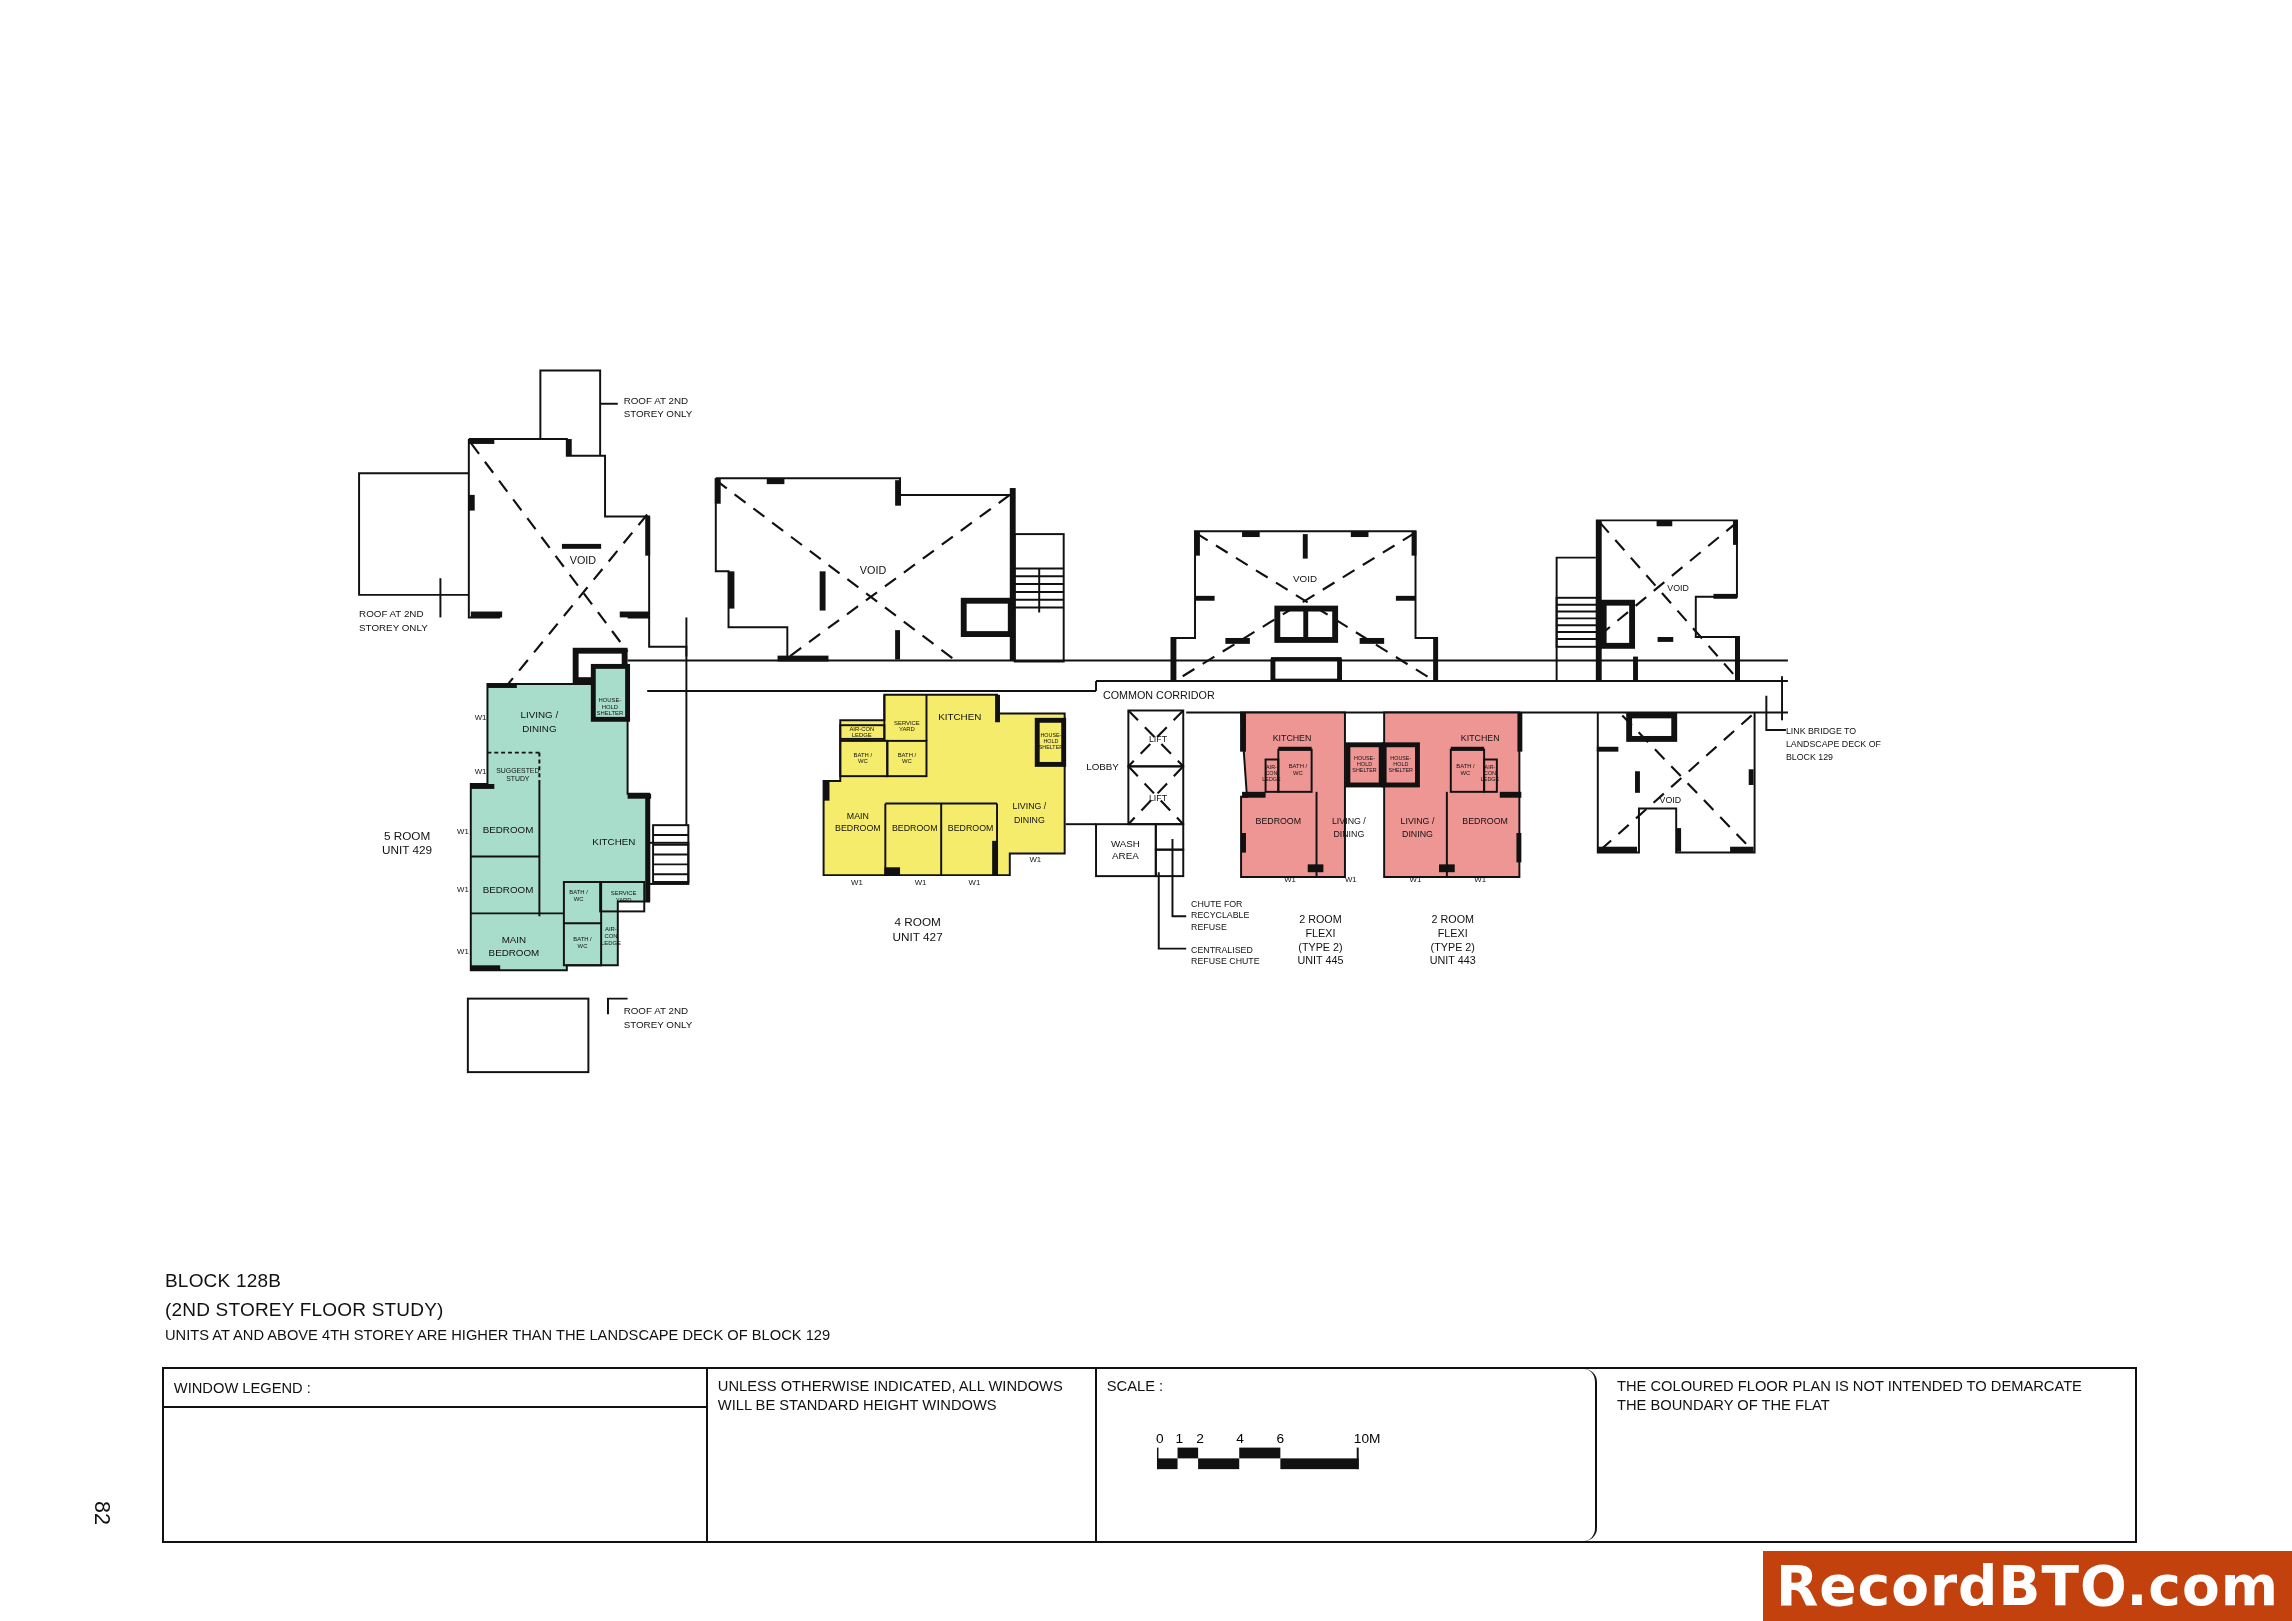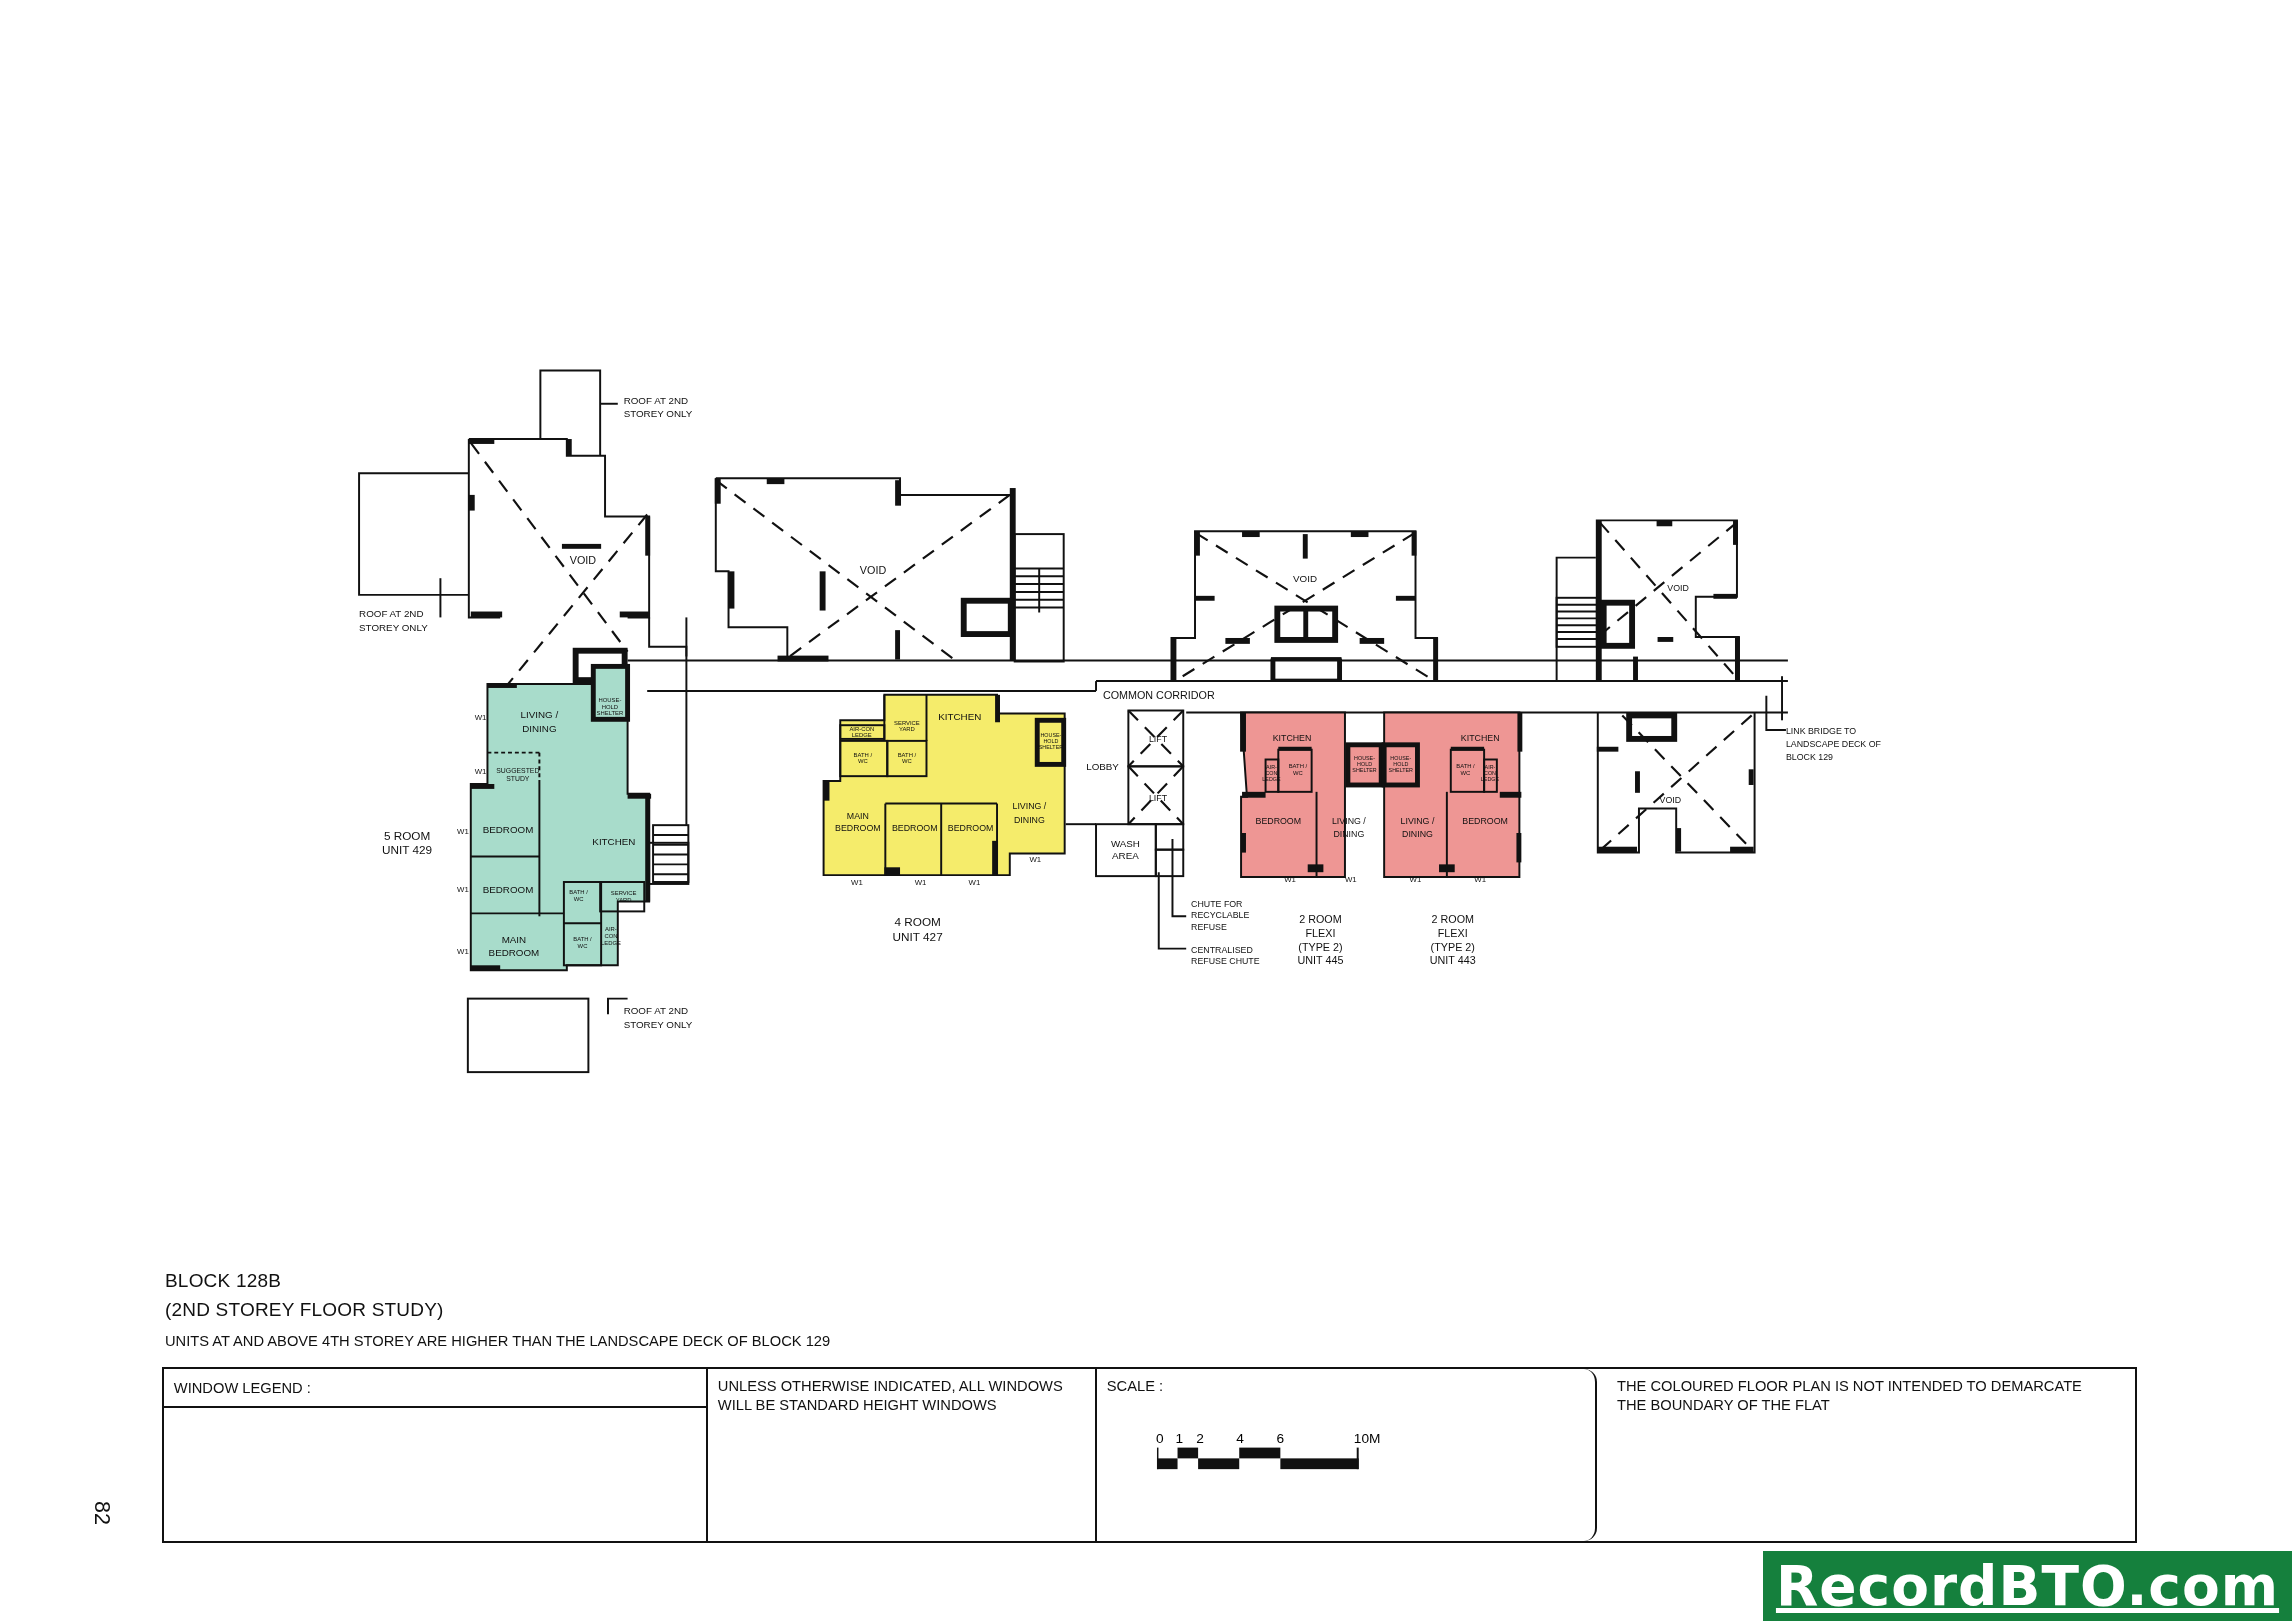--- a/index.html
+++ b/index.html
@@ -5,36 +5,36 @@
   html, body { margin: 0; padding: 0; background: #ffffff; }
   body { width: 2293px; height: 1621px; position: relative; overflow: hidden;
          font-family: "Liberation Sans", sans-serif; color: #111; }
   #plan { position: absolute; left: 0; top: 0; width: 2293px; height: 1274px; }
   .lbl { font-family: "Liberation Sans", sans-serif; fill: #111; }
   .wall { fill: #111; }
   .thin { stroke: #111; stroke-width: 2; fill: none; }
   .dash { stroke: #111; stroke-width: 2.2; fill: none; stroke-dasharray: 14 10; }
   .title-block { position: absolute; left: 165px; top: 1266px; }
   .title-line1, .title-line2 { font-size: 19px; line-height: 29px; letter-spacing: 0.2px; }
-  .title-sub { font-size: 14.7px; line-height: 19.6px; margin-top: 8px; }
+  .title-sub { font-size: 14.7px; line-height: 19.6px; margin-top: 2px; }
   .legend-table { position: absolute; left: 162px; top: 1367px; width: 1975px; height: 176px;
                   border: 2.9px solid #111; box-sizing: border-box; display: flex; }
   .cell { box-sizing: border-box; border-right: 2.9px solid #111; position: relative; font-size: 14.7px; line-height: 19.6px; }
   .cell:last-child { border-right: none; padding-left: 20px; }
   .c1 { width: 544px; }
   .c1 .hdr { height: 39px; border-bottom: 2.9px solid #111; padding: 9.8px 9.8px 0 9.8px; box-sizing: border-box; }
   .c1 .body { padding: 7.8px 9.8px; }
   .c2 { width: 389px; padding: 7.8px 9.8px; }
   .c3 { width: 500px; padding: 7.8px 9.8px; border-radius: 13px; }
   .c4 { flex: 1; padding: 7.8px 25.5px; }
   .scalebar { position: absolute; left: 59px; top: 54px; }
   .page-num { position: absolute; left: 90px; top: 1500px; font-size: 21.6px; transform: rotate(90deg); transform-origin: center; }
-  .watermark { position: absolute; left: 1763px; top: 1551px; width: 529px; height: 71px; background: #15803d;
+  .watermark { position: absolute; left: 1763px; top: 1551px; width: 529px; height: 71px; background: #c2410c;
                color: #fff; font-family: "DejaVu Sans", sans-serif; font-weight: bold; font-size: 55px;
-               line-height: 71px; text-align: center; letter-spacing: 1px; text-decoration: underline; }
+               line-height: 71px; text-align: center; letter-spacing: 1px; }
 </style>
 </head>
 <body>
 
 <svg id="plan" viewBox="0 0 2339 1300" xmlns="http://www.w3.org/2000/svg">
 
   <g>
     <line class="thin" x1="640" y1="674" x2="1824" y2="674"></line>
     <line class="thin" x1="660" y1="705" x2="1118" y2="705"></line>
     <line class="thin" x1="1118" y1="705" x2="1118" y2="695"></line>

